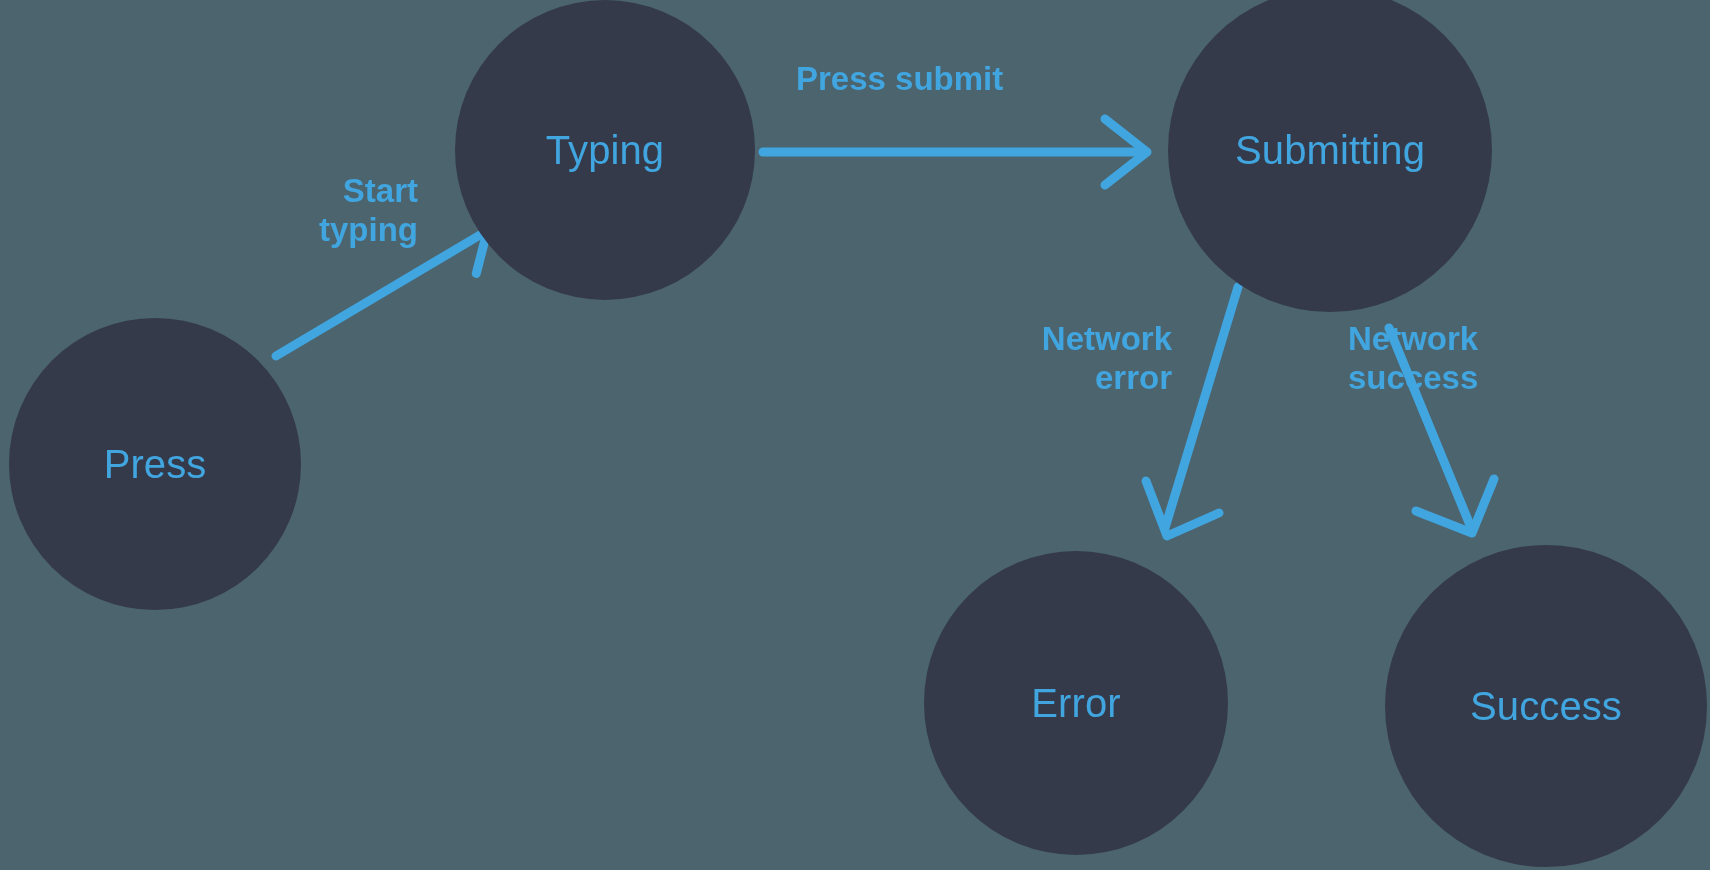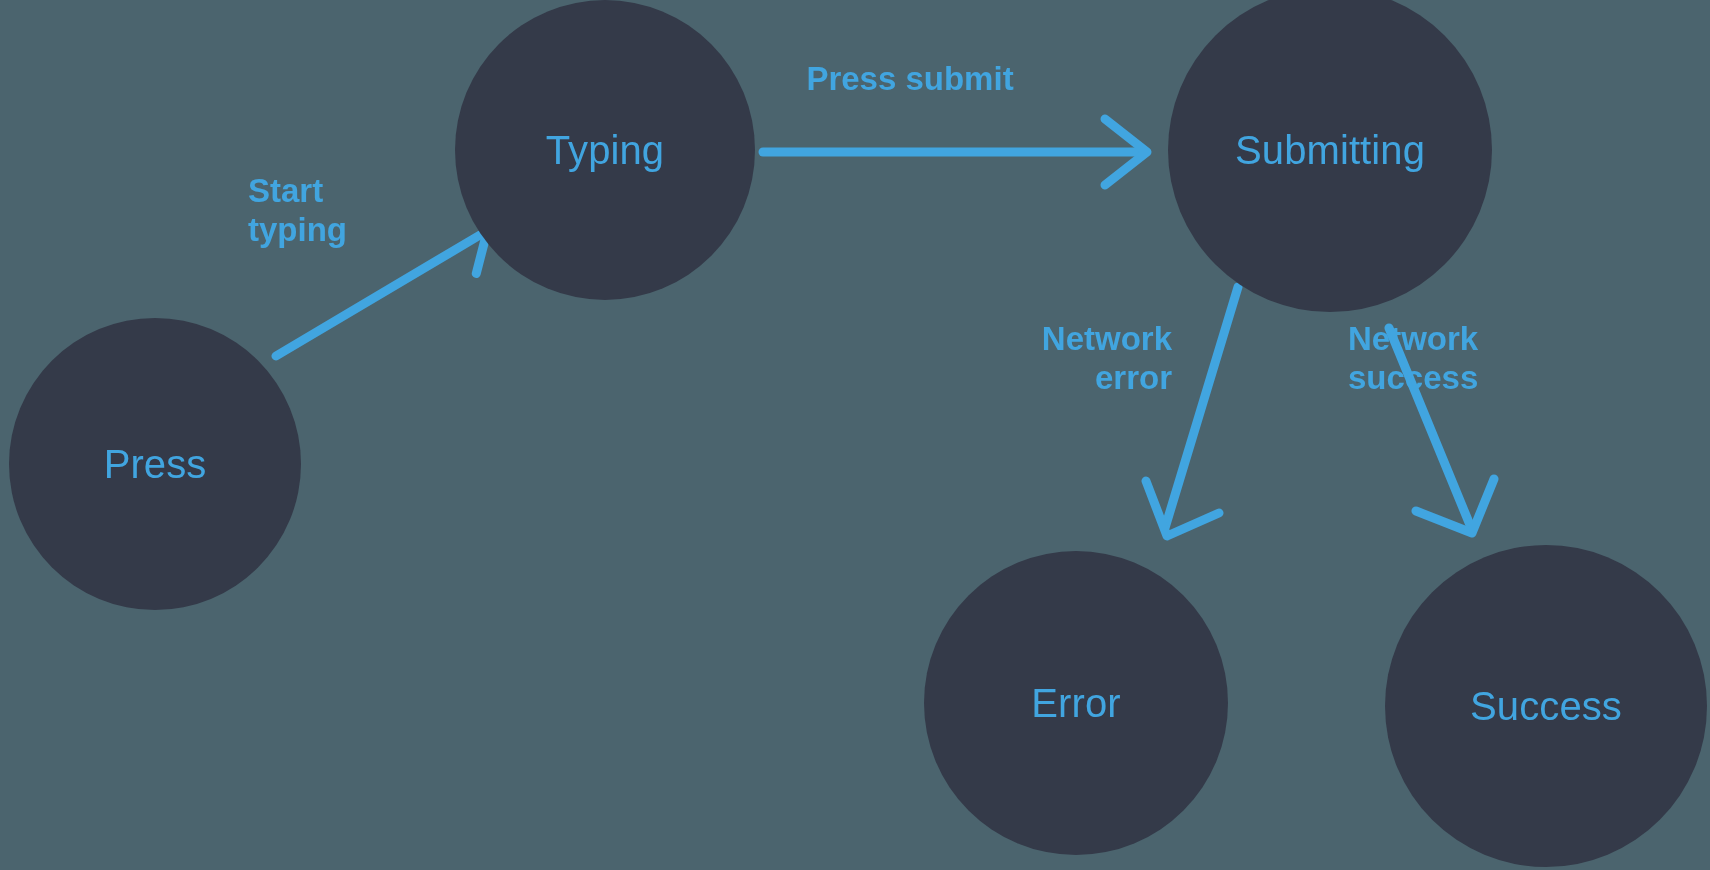--- a/index.html
+++ b/index.html
@@ -41,22 +41,22 @@
   }
   .edge-label {
     position: absolute;
     color: #41a5e0;
     font-size: 33px;
     font-weight: 700;
     line-height: 1.18;
     white-space: pre-line;
     user-select: none;
   }
-  .el-start-typing   { left: 248px; top: 172px;  width: 170px; text-align: left; }
-  .el-press-submit   { left: 796px; top: 60px;   width: 228px; text-align: center; }
+  .el-start-typing   { left: 248px; top: 172px;  width: 170px; text-align: right; }
+  .el-press-submit   { left: 796px; top: 60px;   width: 228px; }
   .el-network-error  { left: 900px; top: 320px;  width: 272px; text-align: right; }
   .el-network-success{ left: 1348px; top: 320px; width: 272px; text-align: left; }
 </style>
 </head>
 <body>
 
 <div id="stage">
 
   <svg id="edges" viewBox="0 0 1710 870" xmlns="http://www.w3.org/2000/svg">
 

